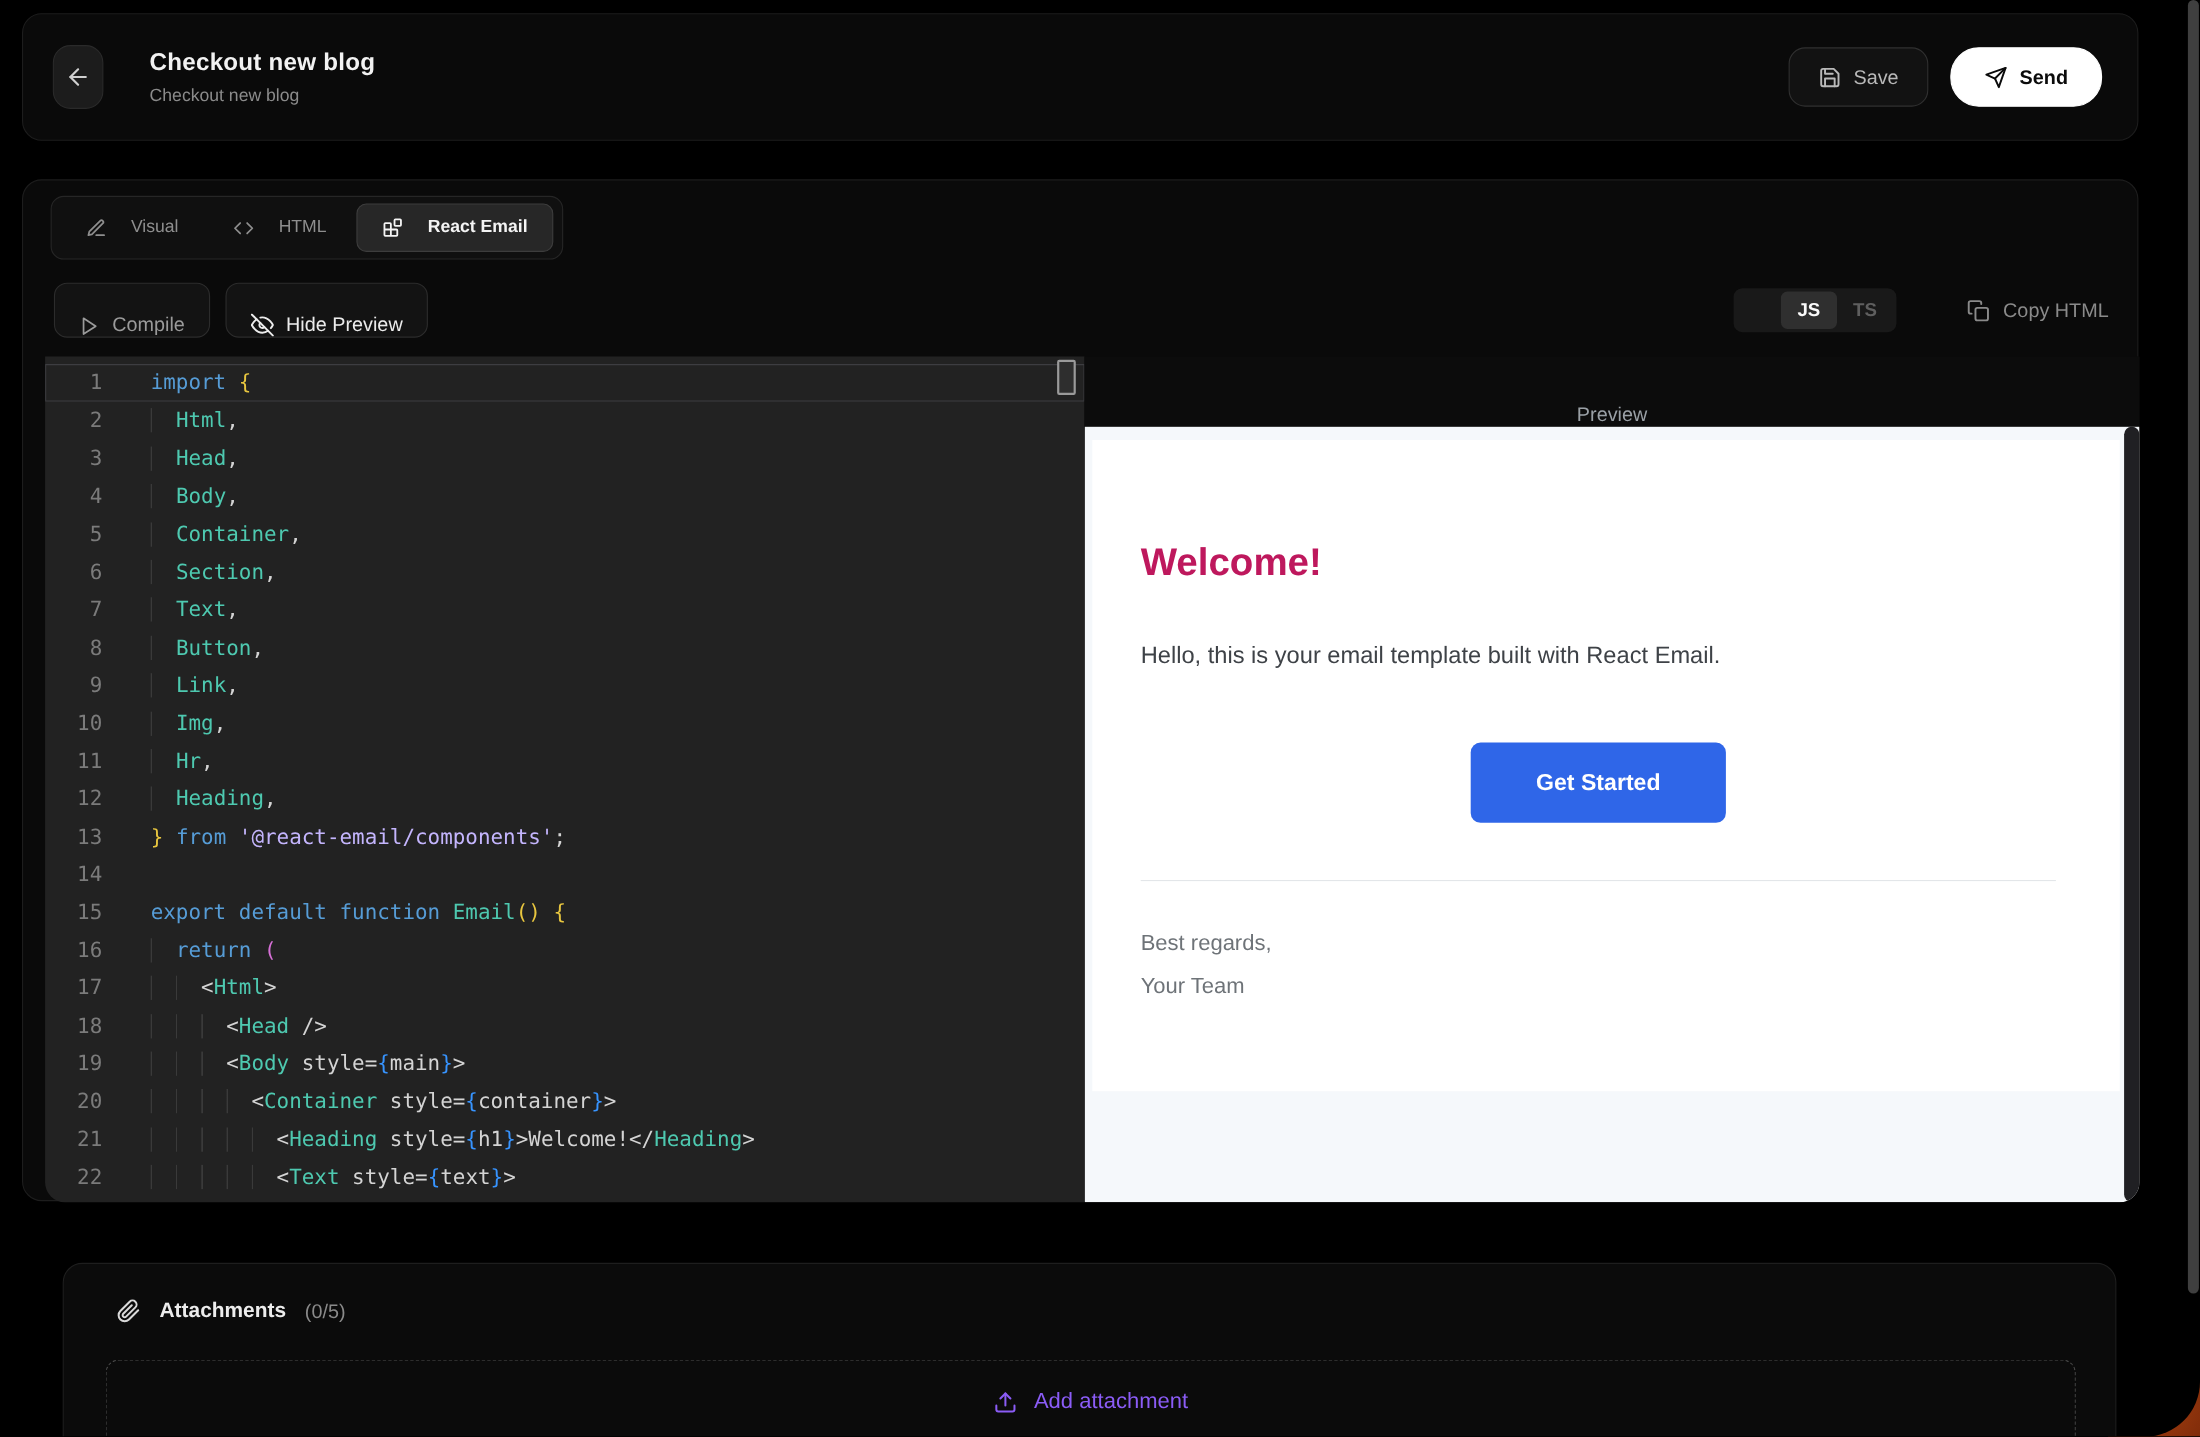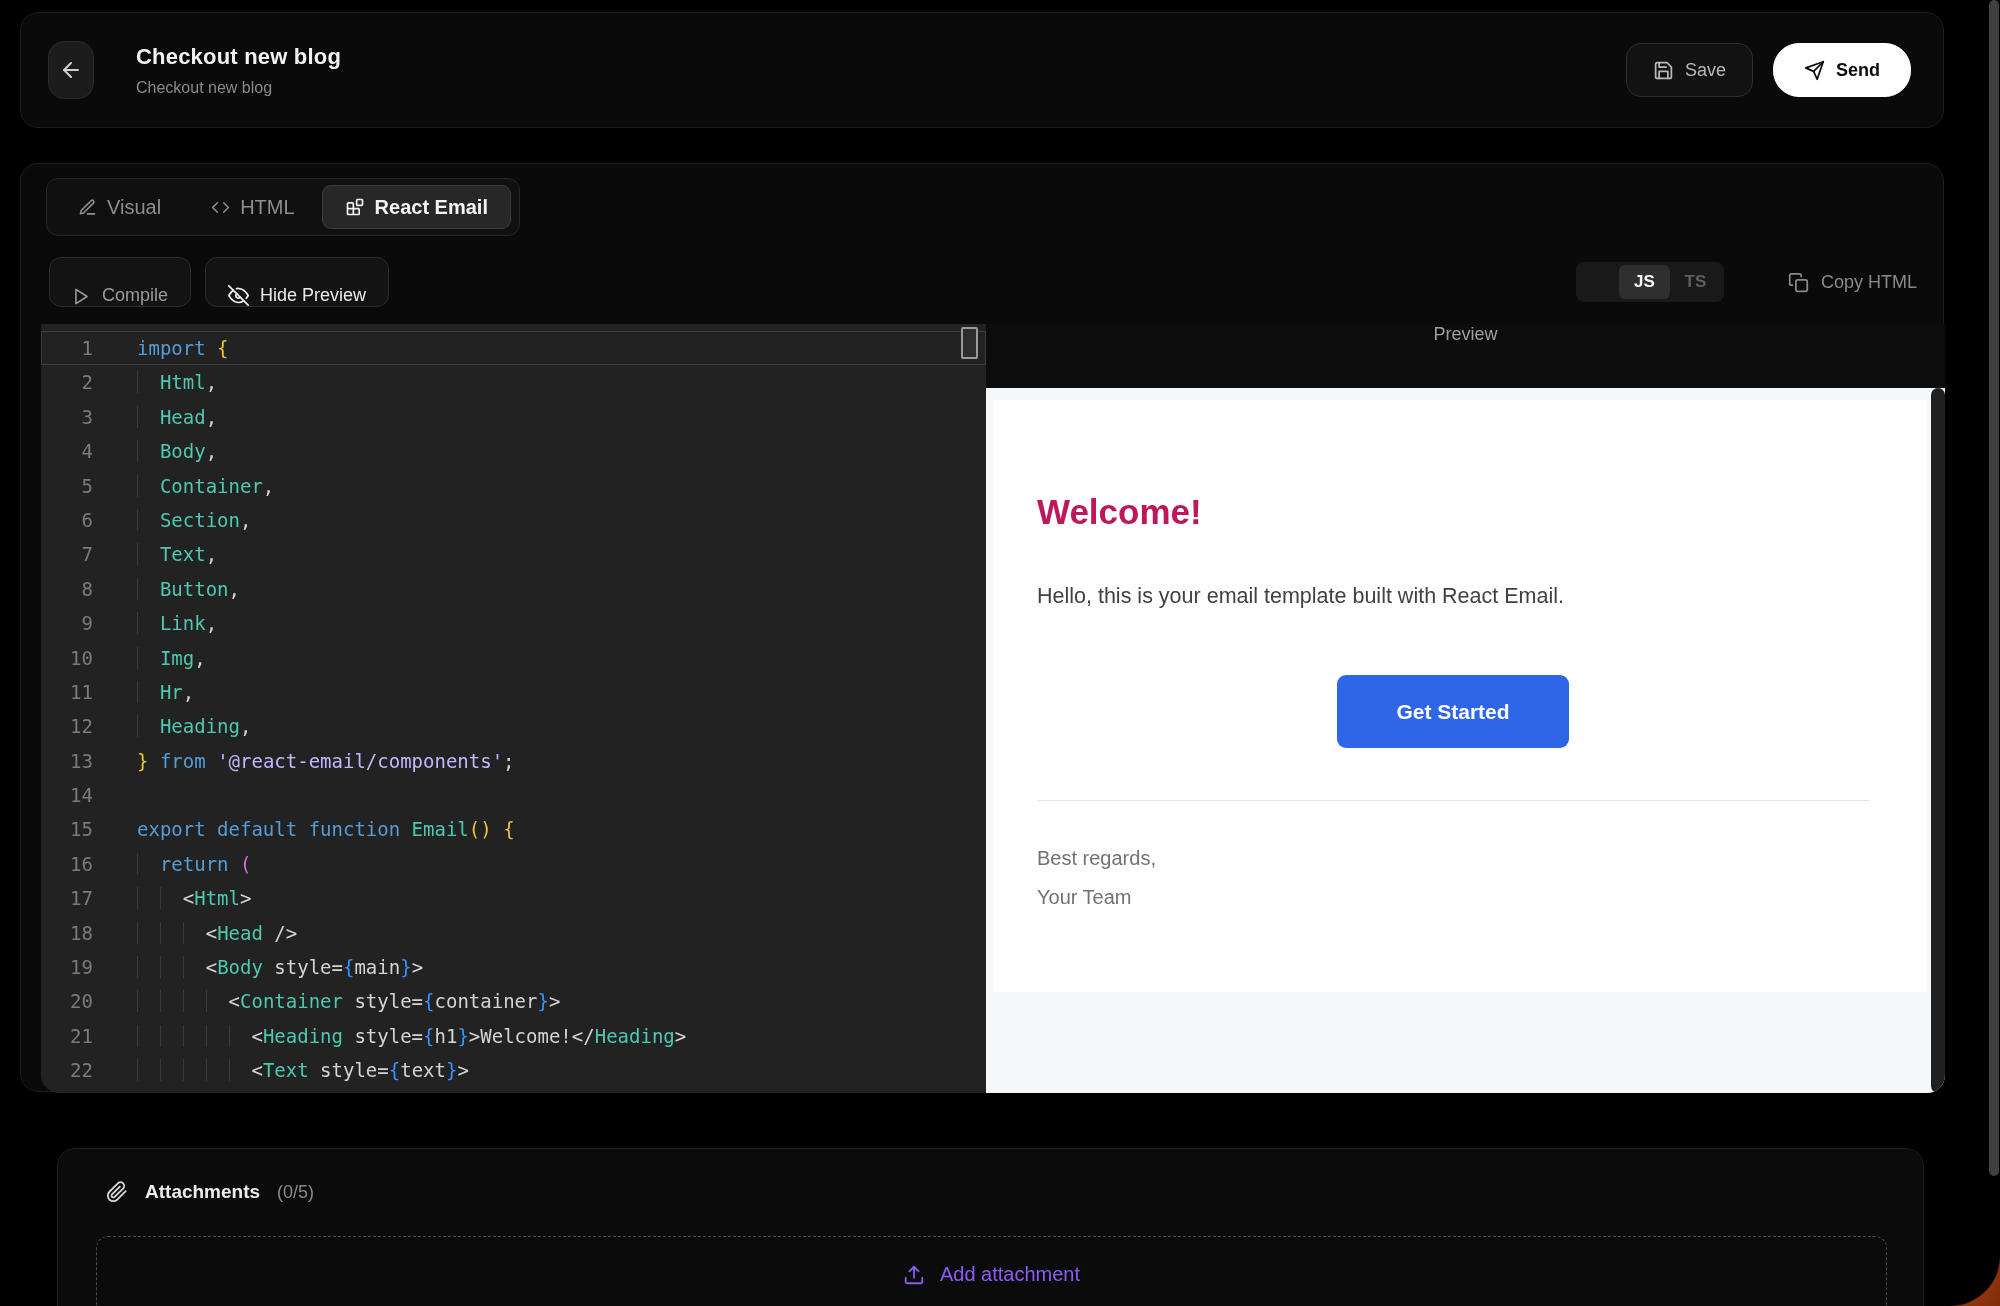--- a/index.html
+++ b/index.html
@@ -17,21 +17,21 @@
   .title { font-size:22px; font-weight:700; color:#f2f2f2; letter-spacing:.2px; }
   .subtitle { margin-top:9px; font-size:16px; color:#8b8b8b; }
   .header-actions { margin-left:auto; display:flex; gap:20px; align-items:center; }
   .btn { display:inline-flex; align-items:center; gap:11px; height:54px; border-radius:15px; font-size:18px; cursor:pointer; }
   .save-btn { padding:0 26px; background:#121212; border:1px solid #303030; color:#b9b9b9; }
   .send-btn { padding:0 30px; background:#fff; border:1px solid #fff; color:#0b0b0b; font-weight:600; border-radius:26px; }
 
   
   .main-card { left:20px; top:163px; width:1924px; height:929px; }
   .tabbar { position:absolute; left:25px; top:14px; height:58px; display:inline-flex; align-items:center; gap:4px; padding:0 8px; background:#101010; border:1px solid #262626; border-radius:12px; }
-  .tab { display:inline-flex; align-items:center; gap:10px; height:44px; padding:0 22px; border-radius:9px; font-size:20px; color:#8e8e8e; cursor:pointer; background:transparent; border:1px solid transparent; }
+  .tab { display:inline-flex; align-items:center; gap:22px; height:44px; padding:0 22px; border-radius:9px; font-size:16px; color:#8e8e8e; cursor:pointer; background:transparent; border:1px solid transparent; }
   .tab.active { background:#272727; border-color:#3d3d3d; color:#f4f4f4; font-weight:600; }
   .toolbar { position:absolute; left:28px; right:26px; top:92px; height:52px; display:flex; align-items:center; gap:14px; }
   .tbtn { display:inline-flex; align-items:flex-end; gap:11px; height:50px; padding:0 22px; background:#131313; border:1px solid #2c2c2c; border-radius:12px; font-size:18px; cursor:pointer; }
   .compile { color:#9a9a9a; }
   .hidepv { color:#ececec; }
   .lang-toggle { margin-left:auto; display:inline-flex; align-items:center; background:#191919; border-radius:8px; padding:3px; height:40px; }
   .lang-opt { display:inline-flex; align-items:center; justify-content:center; width:51px; height:34px; border-radius:6px; font-size:17px; font-weight:700; color:#5f5f5f; cursor:pointer; }
   .lang-opt.sel { background:#2f2f2f; color:#fafafa;margin-left:40px; }
   .copy-html { display:inline-flex; align-items:center; gap:12px; margin-left:50px; color:#8a8a8a; font-size:18px; cursor:pointer; }
 
@@ -42,21 +42,21 @@
   .gutter { flex:none; width:96px; padding-right:44px; text-align:right; color:#7b7b7b; }
   .code-text { white-space:pre; }
   .tk-kw{color:#569cd6} .tk-id{color:#4ec9b0} .tk-pl{color:#d4d4d4}
   .tk-b1{color:#e8c63f} .tk-b2{color:#d670d6} .tk-b3{color:#3794ff}
   .tk-str{color:#c4b5fd}
   .tk-ig{ background:linear-gradient(to right,#3a3a3a 1.2px,transparent 1.2px); }
   .ed-scroll-thumb { position:absolute; top:3px; right:8px; width:17px; height:32px; border:2px solid #9a9a9a; background:#2e2e2e; border-radius:2px; }
 
   
   .preview { position:absolute; left:965px; top:160px; width:959px; height:769px; border-bottom-right-radius:18px; overflow:hidden; background:#0c0c0c; }
-  .preview-header { height:64px; display:flex; align-items:flex-start; justify-content:center; color:#9aa0a6; font-size:18px; background:#0c0c0c; }
+  .preview-header { height:64px; display:flex; align-items:flex-end; justify-content:center; color:#9aa0a6; font-size:18px; background:#0c0c0c; }
   .preview-viewport { position:relative; height:705px; background:#f5f8fb; }
   .email-card { position:absolute; left:7px; top:12px; width:934px; height:592px; background:#ffffff; padding:0 58px 0 44px; font-family:"Liberation Sans", sans-serif; }
   .em-h1 { margin-top:92px; font-size:35px; font-weight:700; color:#be185d; }
   .em-p { margin-top:52px; font-size:21.5px; color:#3e4247; }
   .em-btn-wrap { margin-top:66px; text-align:center; }
   .em-btn { display:inline-block; width:232px; height:73px; line-height:73px; background:#2f66e8; color:#fff; font-size:21px; font-weight:700; border-radius:9px; border:none; cursor:pointer; }
   .em-hr { margin-top:52px; border:none; border-top:1px solid #e3e6e9; }
   .em-sig { margin-top:38px; font-size:20px; color:#6e7378; line-height:38.5px; }
   .pv-scrollbar { position:absolute; right:0; top:0; width:14px; height:100%; background:#202023; border-radius:7px; }
 

